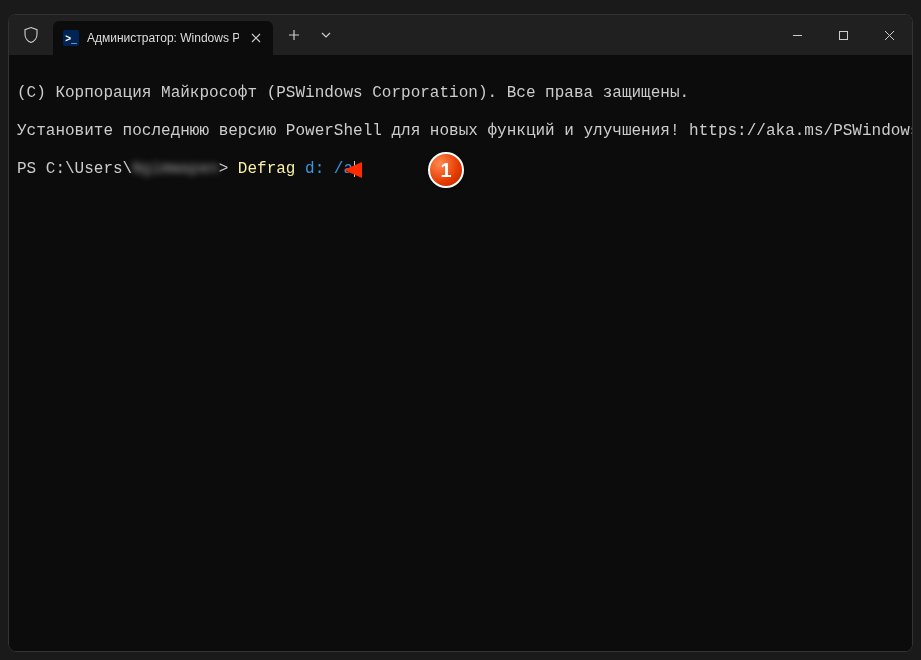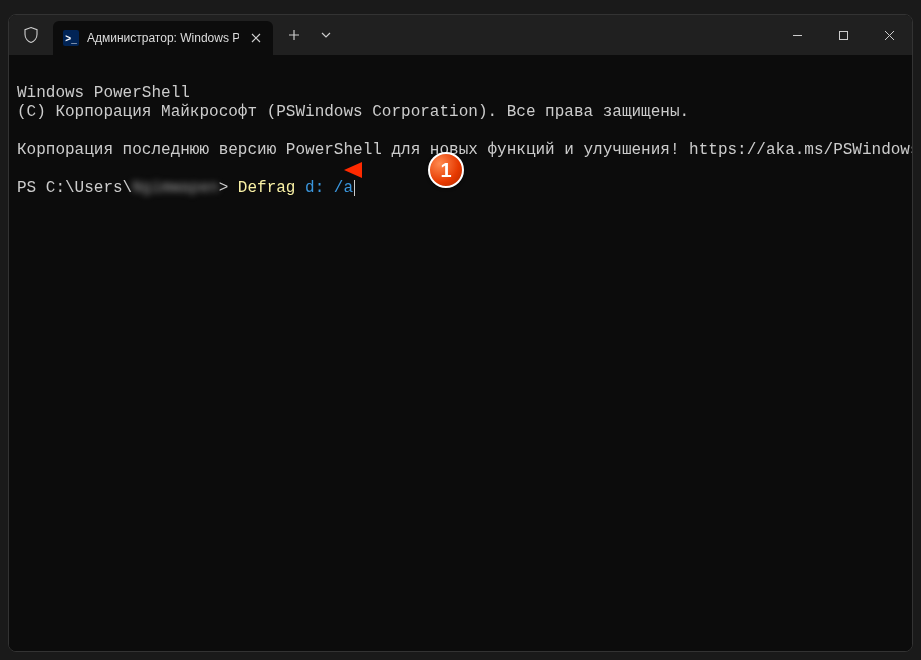--- a/index.html
+++ b/index.html
@@ -216,22 +216,22 @@
       </div>
       <div class="win-btn">
         <svg width="11" height="11" viewBox="0 0 11 11">
             <path d="M1 1 L10 10 M10 1 L1 10" stroke="#ccc" stroke-width="1"></path>
           </svg>
       </div>
     </div>
   </div>
 
   <div class="terminal">
-<span class="line">Windows PowerShell</span><span class="line">(C) Корпорация Майкрософт (PSWindows Corporation). Все права защищены.</span>
-<span class="line"><span>Корпорация последнюю версию PowerShell для новых функций и улучшения! </span><span>https://aka.ms/PSWindows</span></span>
+<span class="line">(C) Корпорация Майкрософт (PSWindows Corporation). Все права защищены.</span>
+<span class="line"><span>Установите последнюю версию PowerShell для новых функций и улучшения! </span><span>https://aka.ms/PSWindows</span></span>
 <span class="line"><span>PS C:\Users\</span><span class="blurred">Ngimмapen</span><span>&gt; </span><span class="cmd-yellow">Defrag</span><span class="cmd-blue"> d: /a</span><span class="cursor"></span></span>
 
     <div class="annotation">
       <svg class="arrow" viewBox="0 0 80 20">
         <defs>
           <linearGradient id="ag" x1="0" x2="1" y1="0" y2="0">
             <stop offset="0" stop-color="#ff2a00"></stop>
             <stop offset="1" stop-color="#ff2a00"></stop>
           </linearGradient>
         </defs>

